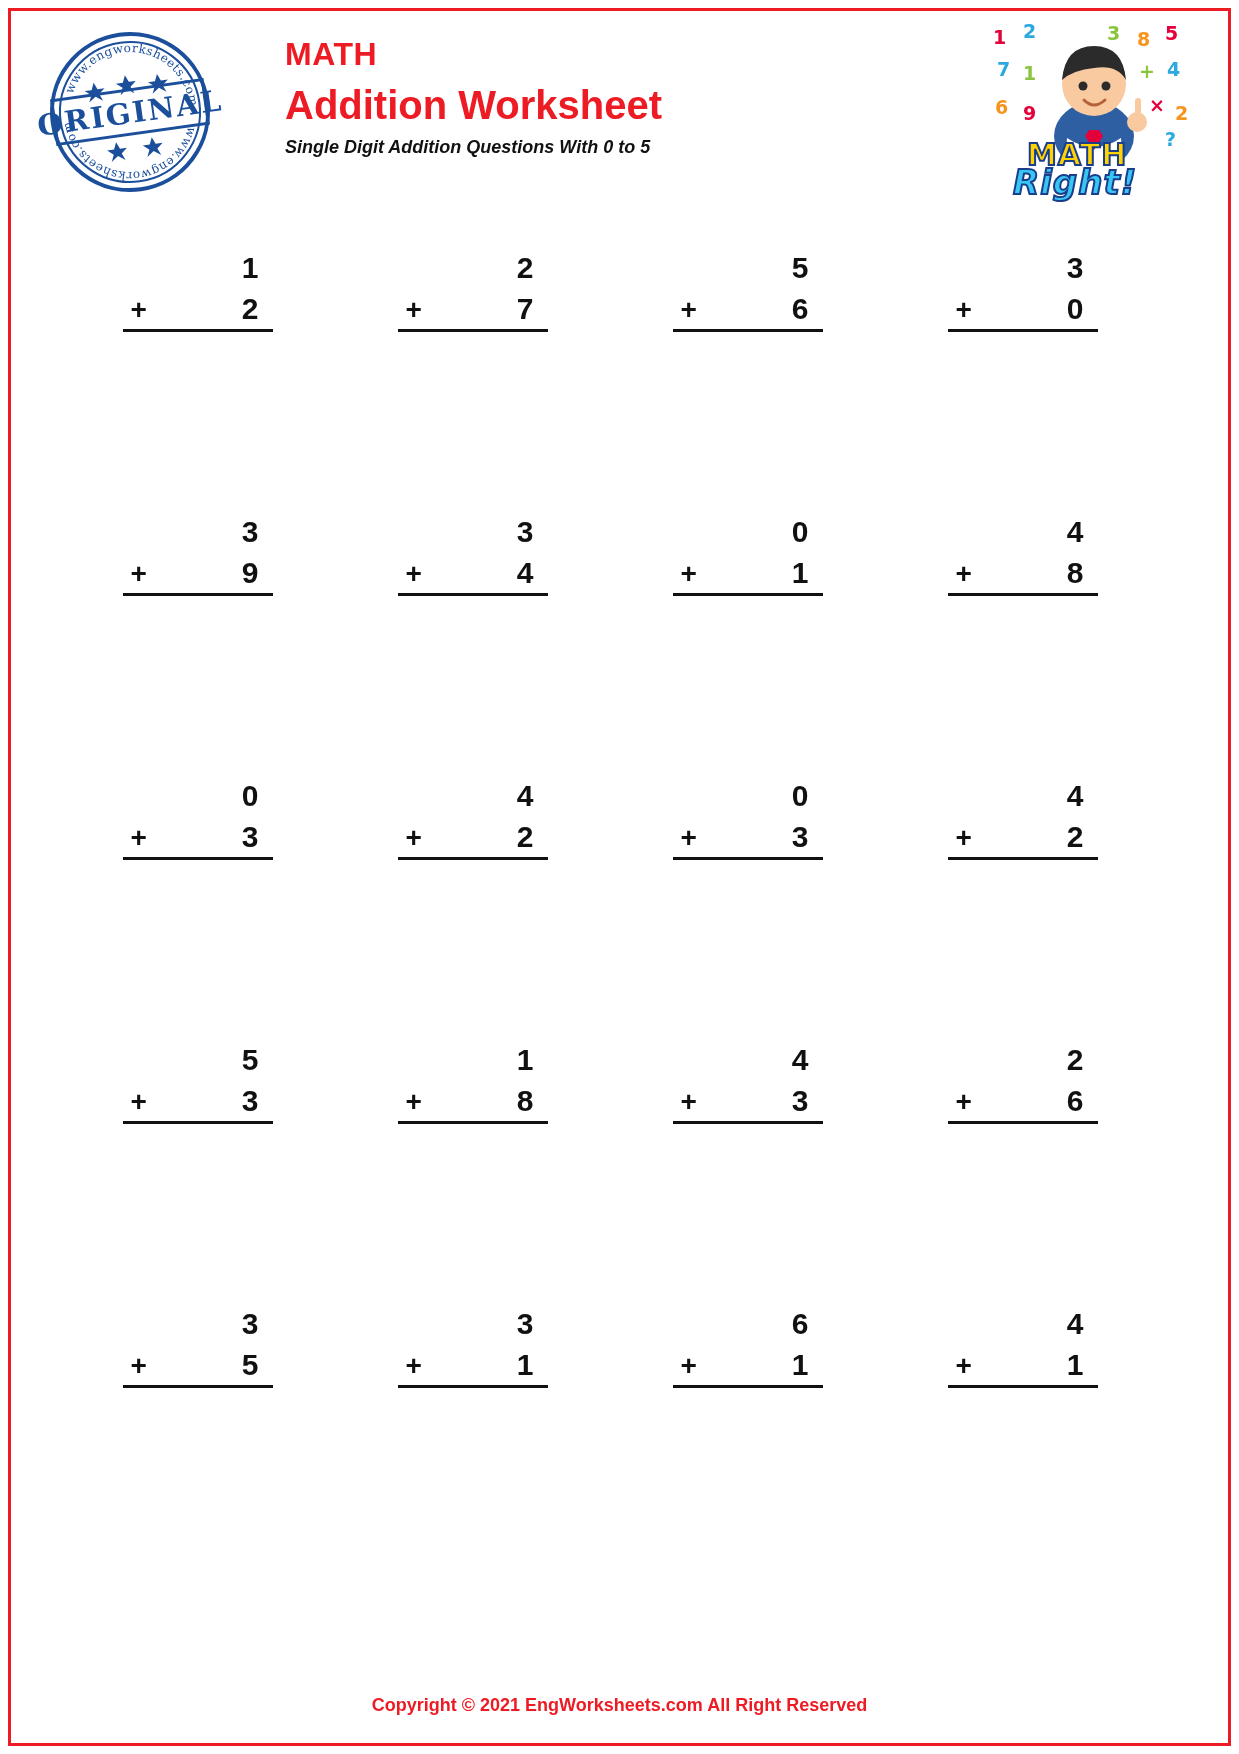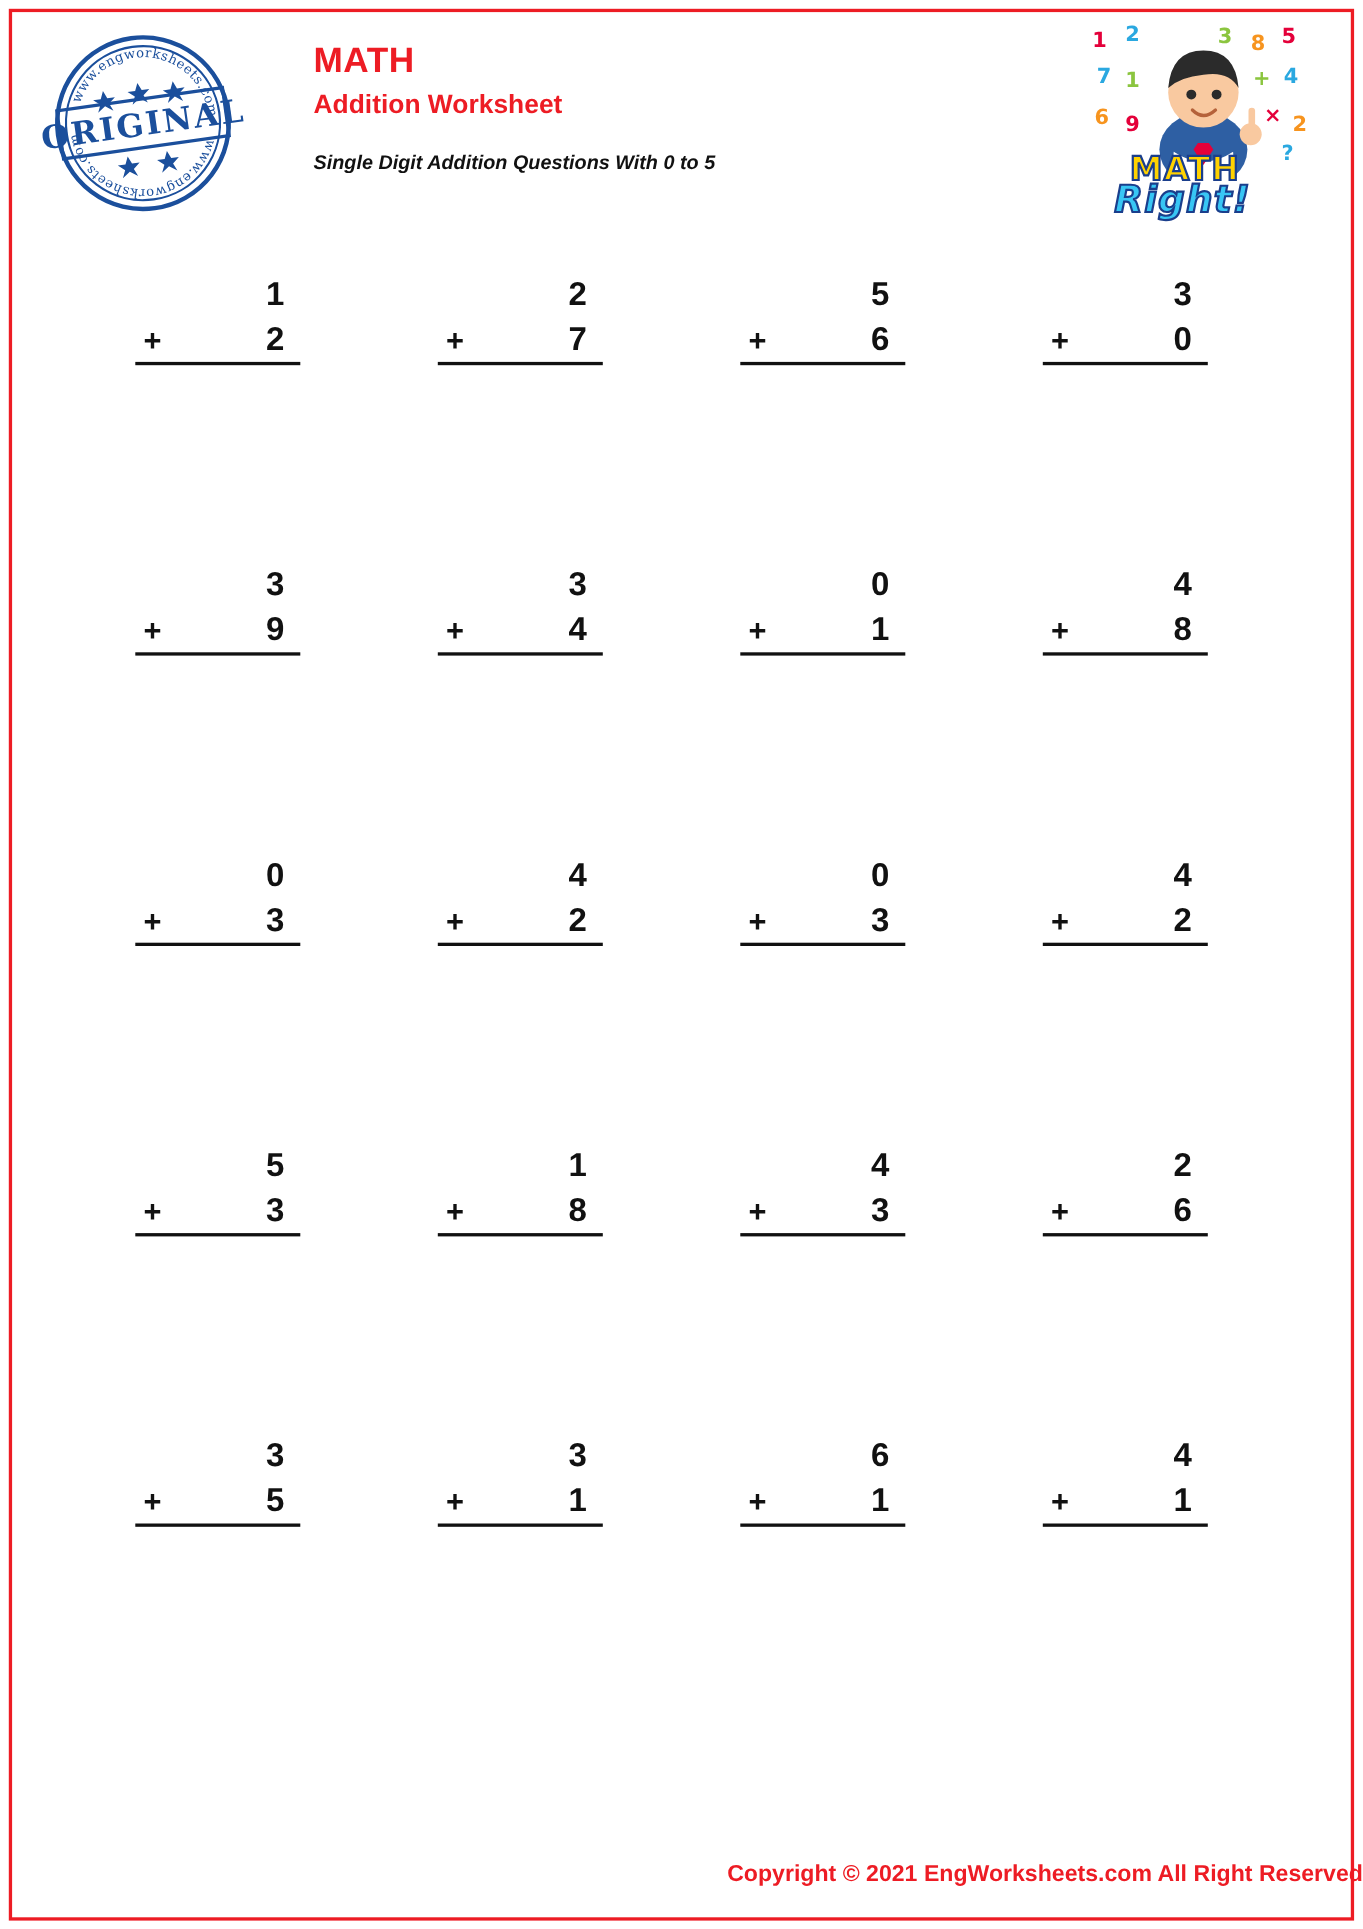--- a/index.html
+++ b/index.html
@@ -50,31 +50,31 @@
   }
   .title-main {
     color: #ed1c24;
     font-size: 32px;
     font-weight: bold;
     letter-spacing: 0.5px;
     line-height: 1.18;
   }
   .title-sub {
     color: #ed1c24;
-    font-size: 24px;
+    font-size: 40px;
     font-weight: bold;
     line-height: 1.18;
     margin-top: 8px;
   }
   .title-desc {
     color: #111111;
     font-size: 18px;
     font-weight: bold;
     font-style: italic;
-    margin-top: 28px;
+    margin-top: 8px;
   }
   .logo {
     position: absolute;
     right: 20px;
     top: 0px;
     width: 210px;
     height: 190px;
   }
   
   .grid {
@@ -125,23 +125,23 @@
     font-size: 30px;
     font-weight: bold;
     color: #111111;
   }
   
   .footer {
     position: absolute;
     left: 0;
     right: 0;
     bottom: 38px;
-    text-align: right;
+    text-align: center;
     color: #ed1c24;
-    font-size: 21px;
+    font-size: 18px;
     font-weight: bold;
   }
   
   .logo-wrap { position: relative; width: 210px; height: 190px; }
   .mini-digit {
     position: absolute;
     font-size: 19px;
     font-weight: bold;
     font-family: "DejaVu Sans", sans-serif;
   }

